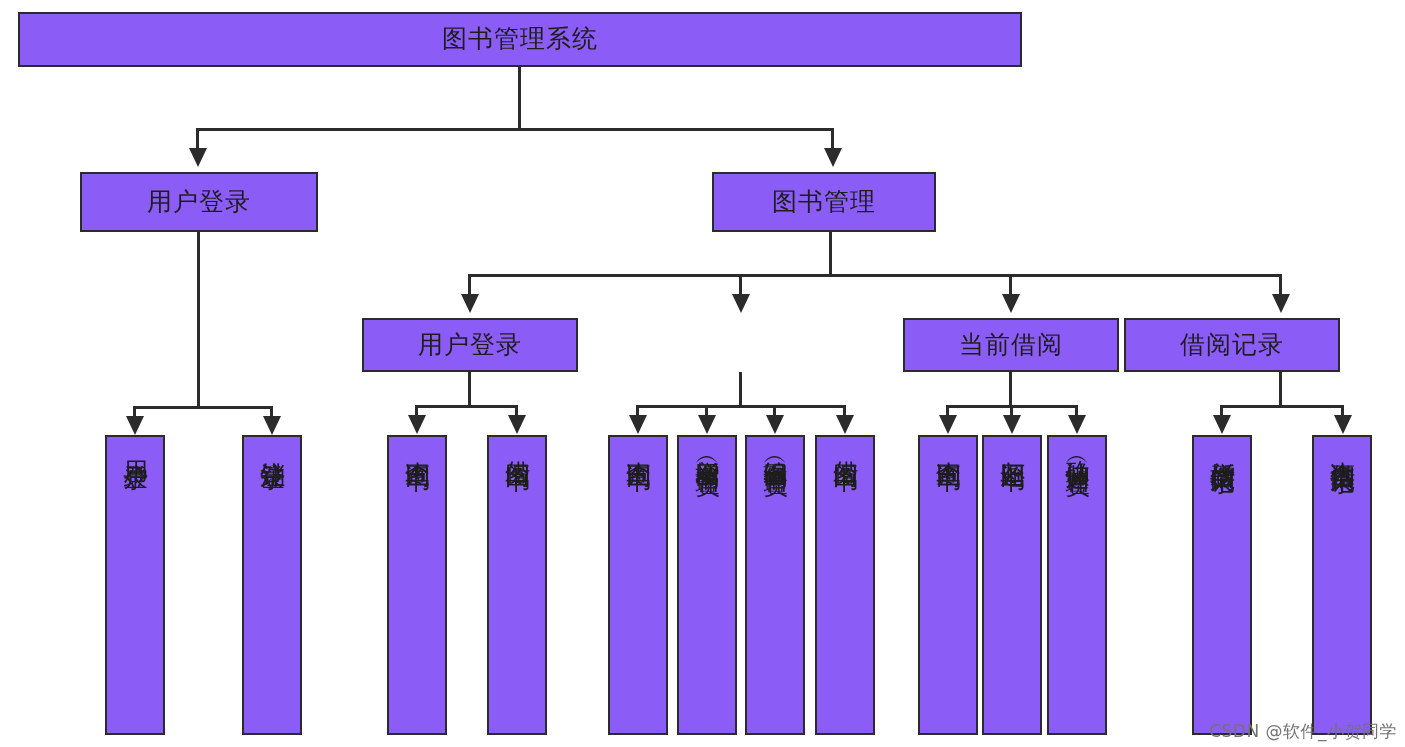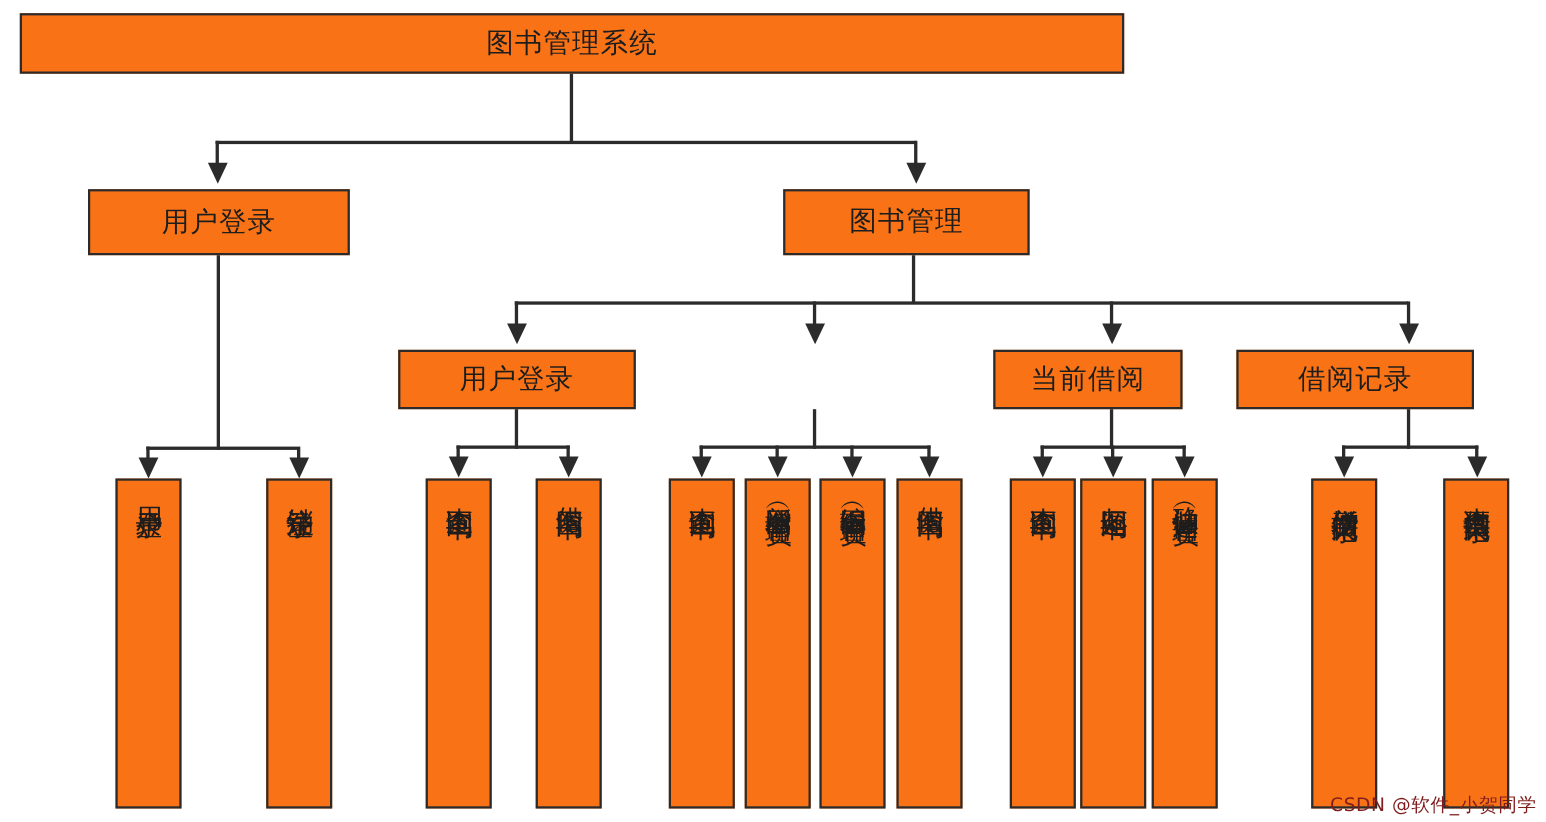--- a/index.html
+++ b/index.html
@@ -13,21 +13,21 @@
   #canvas {
     position: relative;
     width: 1405px;
     height: 747px;
     background: #ffffff;
     overflow: hidden;
   }
   .node {
     position: absolute;
     box-sizing: border-box;
-    background: #f97316;
+    background: #8b5cf6;
     border: 2px solid #2b2b2b;
     display: flex;
     align-items: center;
     justify-content: center;
     color: #1d1d1d;
   }
   .node .label {
     display: block;
     text-align: center;
     line-height: 1.22;
@@ -71,21 +71,21 @@
     height: 0;
     border-left: 9px solid transparent;
     border-right: 9px solid transparent;
     border-top: 19px solid #2b2b2b;
   }
   #watermark {
     position: absolute;
     right: 8px;
     bottom: 4px;
     font-size: 17px;
-    color: #7f1d1d;
+    color: #737373;
     letter-spacing: 0.5px;
     white-space: nowrap;
     font-family: "DejaVu Sans", "Liberation Sans", sans-serif;
     margin-top: 28px;
   }
 </style>
 </head>
 <body>
 
 <div id="canvas">
@@ -125,21 +125,21 @@
   <div class="ln v" style="left:739px; top:274px; height:22px;"></div>
   <div class="arrow" style="left:732px; top:294px;"></div>
   <div class="ln v" style="left:1009px; top:274px; height:22px;"></div>
   <div class="arrow" style="left:1002px; top:294px;"></div>
   <div class="ln v" style="left:1279px; top:274px; height:22px;"></div>
   <div class="arrow" style="left:1272px; top:294px;"></div>
 
   <div class="node horiz" style="left:362px; top:318px; width:216px; height:54px;">
     <span class="label">用户登录</span>
   </div>
-  <div class="node horiz" style="left:903px; top:318px; width:172px; height:54px;">
+  <div class="node horiz" style="left:903px; top:318px; width:216px; height:54px;">
     <span class="label">当前借阅</span>
   </div>
   <div class="node horiz" style="left:1124px; top:318px; width:216px; height:54px;">
     <span class="label">借阅记录</span>
   </div>
 
   <div class="ln v" style="left:468px; top:372px; height:36px;"></div>
   <div class="ln h" style="left:415px; top:405px; width:103px;"></div>
   <div class="ln v" style="left:415px; top:405px; height:12px;"></div>
   <div class="arrow" style="left:408px; top:415px;"></div>

